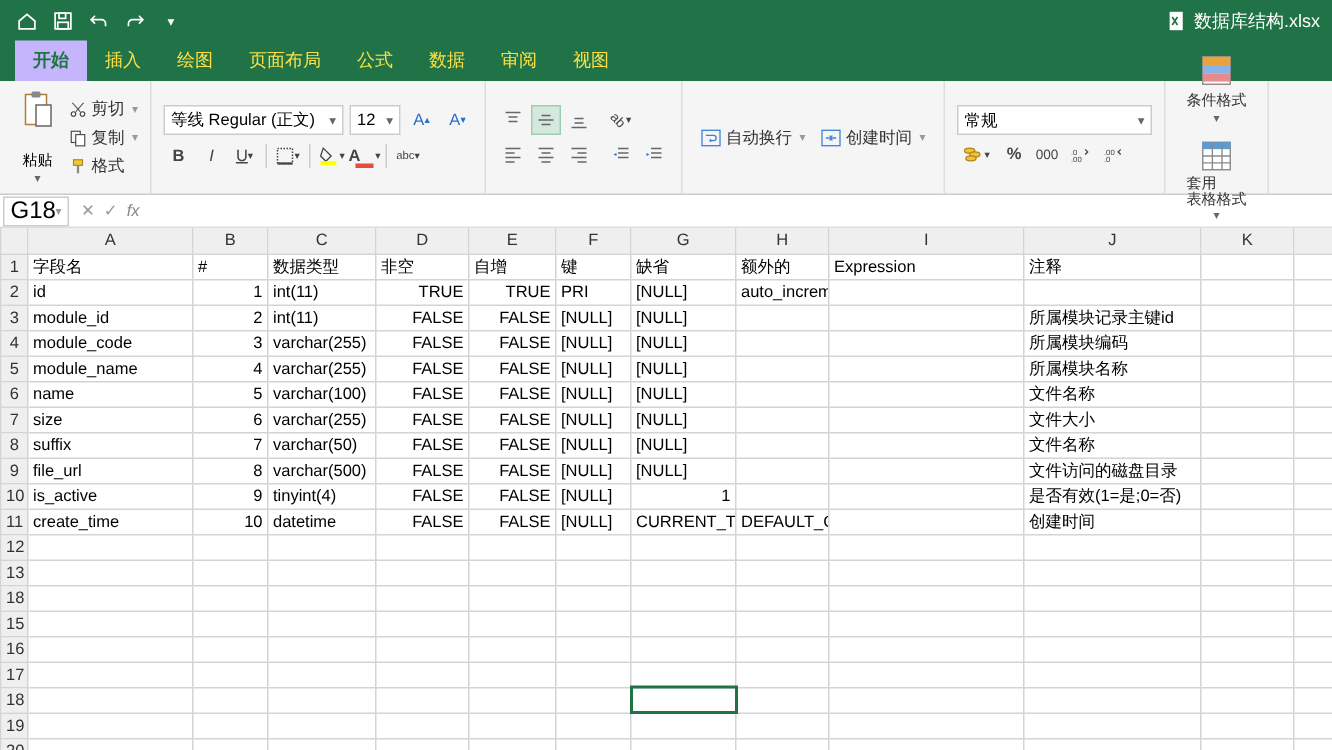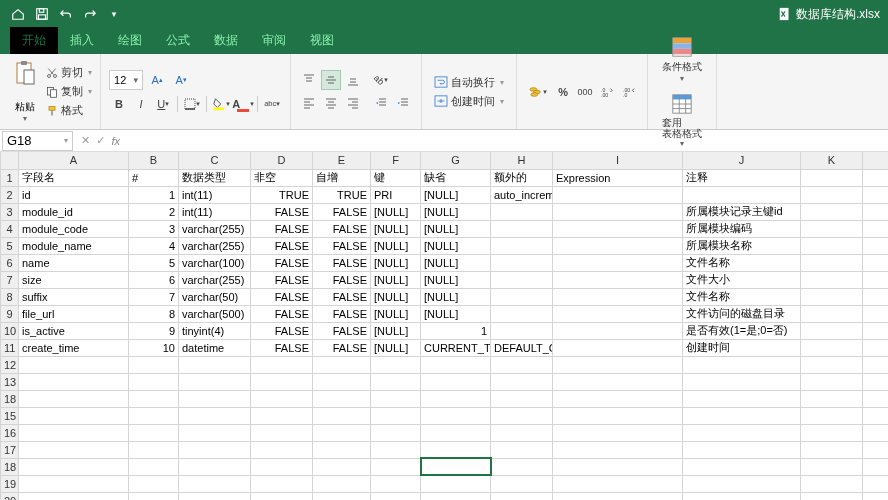--- a/index.html
+++ b/index.html
@@ -2,43 +2,43 @@
 <html><head>
 <meta charset="utf-8">
 <style>
 *{margin:0;padding:0;box-sizing:border-box;font-family:"Helvetica Neue",Arial,sans-serif}
 body{width:888px;height:500px;overflow:hidden;background:#fff;font-size:11px}
 .titlebar{height:28px;background:#207346;display:flex;align-items:center;padding:0 8px;color:#fff}
 .titlebar .tbtn{width:20px;height:20px;display:flex;align-items:center;justify-content:center;cursor:pointer;margin-right:4px}
 .titlebar .spacer{flex:1}
 .titlebar .fname{display:flex;align-items:center;gap:4px;font-size:12px}
 .tabs{height:26px;background:#207346;display:flex;align-items:flex-end;padding-left:10px}
-.tab{padding:5px 12px;color:#86efac;font-size:12px;cursor:pointer}
-.tab.active{background:#000000;color:#207346;font-weight:normal}
+.tab{padding:5px 12px;color:#fde047;font-size:12px;cursor:pointer}
+.tab.active{background:#c4b5fd;color:#207346;font-weight:bold}
 .ribbon{height:76px;background:#f5f5f5;border-bottom:1px solid #ccc;display:flex;align-items:stretch}
 .rgroup{border-right:1px solid #ddd;padding:4px 8px;display:flex;flex-direction:column;justify-content:center}
 .paste-area{display:flex;align-items:center;gap:4px}
 .paste-btn{display:flex;flex-direction:column;align-items:center;padding:4px 6px}
 .paste-options{display:flex;flex-direction:column;gap:4px;font-size:11px}
 .po-item{display:flex;align-items:center;gap:3px;color:#333}
 .font-row{display:flex;gap:4px;margin-bottom:4px;align-items:center}
 .font-select{height:20px;border:1px solid #ccc;background:#fff;padding:0 18px 0 4px;font-size:11px;position:relative;display:flex;align-items:center}
 .font-select::after{content:"▾";position:absolute;right:4px;font-size:9px;color:#666}
 .icon-row{display:flex;gap:2px;align-items:center}
 .ibtn{width:20px;height:20px;display:flex;align-items:center;justify-content:center;border:1px solid transparent;cursor:pointer;color:#444}
 .ibtn.sel{background:#d4e8dd;border-color:#9fccb3}
 .align-grid{display:flex;flex-direction:column;gap:3px}
-.wrap-opts{display:flex;flex-direction:column;gap:2px;font-size:11px}
+.wrap-opts{display:flex;flex-direction:row;gap:2px;font-size:11px}
 .wo-item{display:flex;align-items:center;gap:3px;color:#333;padding:1px 4px}
 .num-fmt{display:flex;flex-direction:column;gap:3px}
 .fmt-btns{display:flex;flex-direction:column;align-items:center;padding:2px 6px;font-size:10px;color:#333}
 .fmt-btns svg{margin-bottom:2px}
 
 .namebox-row{height:22px;background:#fff;border-bottom:1px solid #ddd;display:flex;align-items:center}
-.namebox{width:71px;height:20px;border:1px solid #ccc;margin:0 2px;padding:0 4px;font-size:13px;display:flex;align-items:center;position:relative}
+.namebox{width:44px;height:20px;border:1px solid #ccc;margin:0 2px;padding:0 4px;font-size:16px;display:flex;align-items:center;position:relative}
 .namebox::after{content:"▾";position:absolute;right:4px;font-size:8px;color:#999}
 .fx-area{display:flex;align-items:center;gap:6px;padding:0 6px}
 .fx-btn{color:#999;font-size:11px}
 .fx-label{font-style:italic;color:#888;font-size:11px}
 
 .sheet{display:flex;height:calc(500px - 28px - 26px - 76px - 22px);overflow:hidden}
 .grid-wrap{flex:1;overflow:auto}
 table.grid{border-collapse:collapse;table-layout:fixed;width:100%}
 .grid th,.grid td{border:1px solid #d4d4d4;height:17px;font-size:11px;padding:0 3px;white-space:nowrap;overflow:hidden;text-align:left;background:#fff}
 .grid thead th{background:#efefef;text-align:center;font-weight:normal;color:#333;border-top:none}
@@ -83,20 +83,21 @@
         <path d="M4 5l4 6M8 5l-4 6" stroke="#207346" stroke-width="1.3"></path>
       </svg>
     <span>数据库结构.xlsx</span>
   </div>
 </div>
 
 <div class="tabs">
     <div class="tab active">开始</div>
     <div class="tab">插入</div>
     <div class="tab">绘图</div>
+    <div class="tab">页面布局</div>
     <div class="tab">公式</div>
     <div class="tab">数据</div>
     <div class="tab">审阅</div>
     <div class="tab">视图</div>
   </div>
 
 <div class="ribbon">
   <div class="rgroup">
     <div class="paste-area">
       <div class="paste-btn">
@@ -132,20 +133,23 @@
               <rect x="7" y="7" width="2" height="7" fill="#888"></rect>
             </svg>
             <span>格式</span>
           </div>
       </div>
     </div>
   </div>
 
   <div class="rgroup">
     <div class="font-row">
+      <div class="font-select" style="width:120px">
+          <span>等线 Regular (正文)</span>
+        </div>
       <div class="font-select" style="width:34px">
           <span>12</span>
         </div>
       <div class="ibtn" style="color:#2a6fc9">A<span style="font-size:7px">▴</span></div>
       <div class="ibtn" style="color:#2a6fc9">A<span style="font-size:7px">▾</span></div>
     </div>
     <div class="icon-row">
       <div class="ibtn">
           <b>B</b>
         </div>
@@ -277,20 +281,23 @@
             <path d="M4 7h3M12 7H9M7 5l1 2-1 2M9 5l-1 2 1 2" stroke="#3a7fd5" fill="none"></path>
           </svg>
           <span>创建时间</span>
           <span style="font-size:8px;color:#999;margin-left:2px">▾</span>
         </div>
     </div>
   </div>
 
   <div class="rgroup">
     <div class="num-fmt">
+      <div class="font-select" style="width:130px">
+          <span>常规</span>
+        </div>
       <div class="icon-row">
         <div class="ibtn" style="width:26px">
             <svg width="14" height="12" viewBox="0 0 16 14">
               <ellipse cx="5" cy="4" rx="4" ry="2" fill="#f4c430" stroke="#b0861e"></ellipse>
               <ellipse cx="9" cy="7" rx="4" ry="2" fill="#f4c430" stroke="#b0861e"></ellipse>
               <ellipse cx="6" cy="10" rx="4" ry="2" fill="#f4c430" stroke="#b0861e"></ellipse>
             </svg>
             <span style="font-size:7px">▾</span>
           </div>
         <div class="ibtn">

